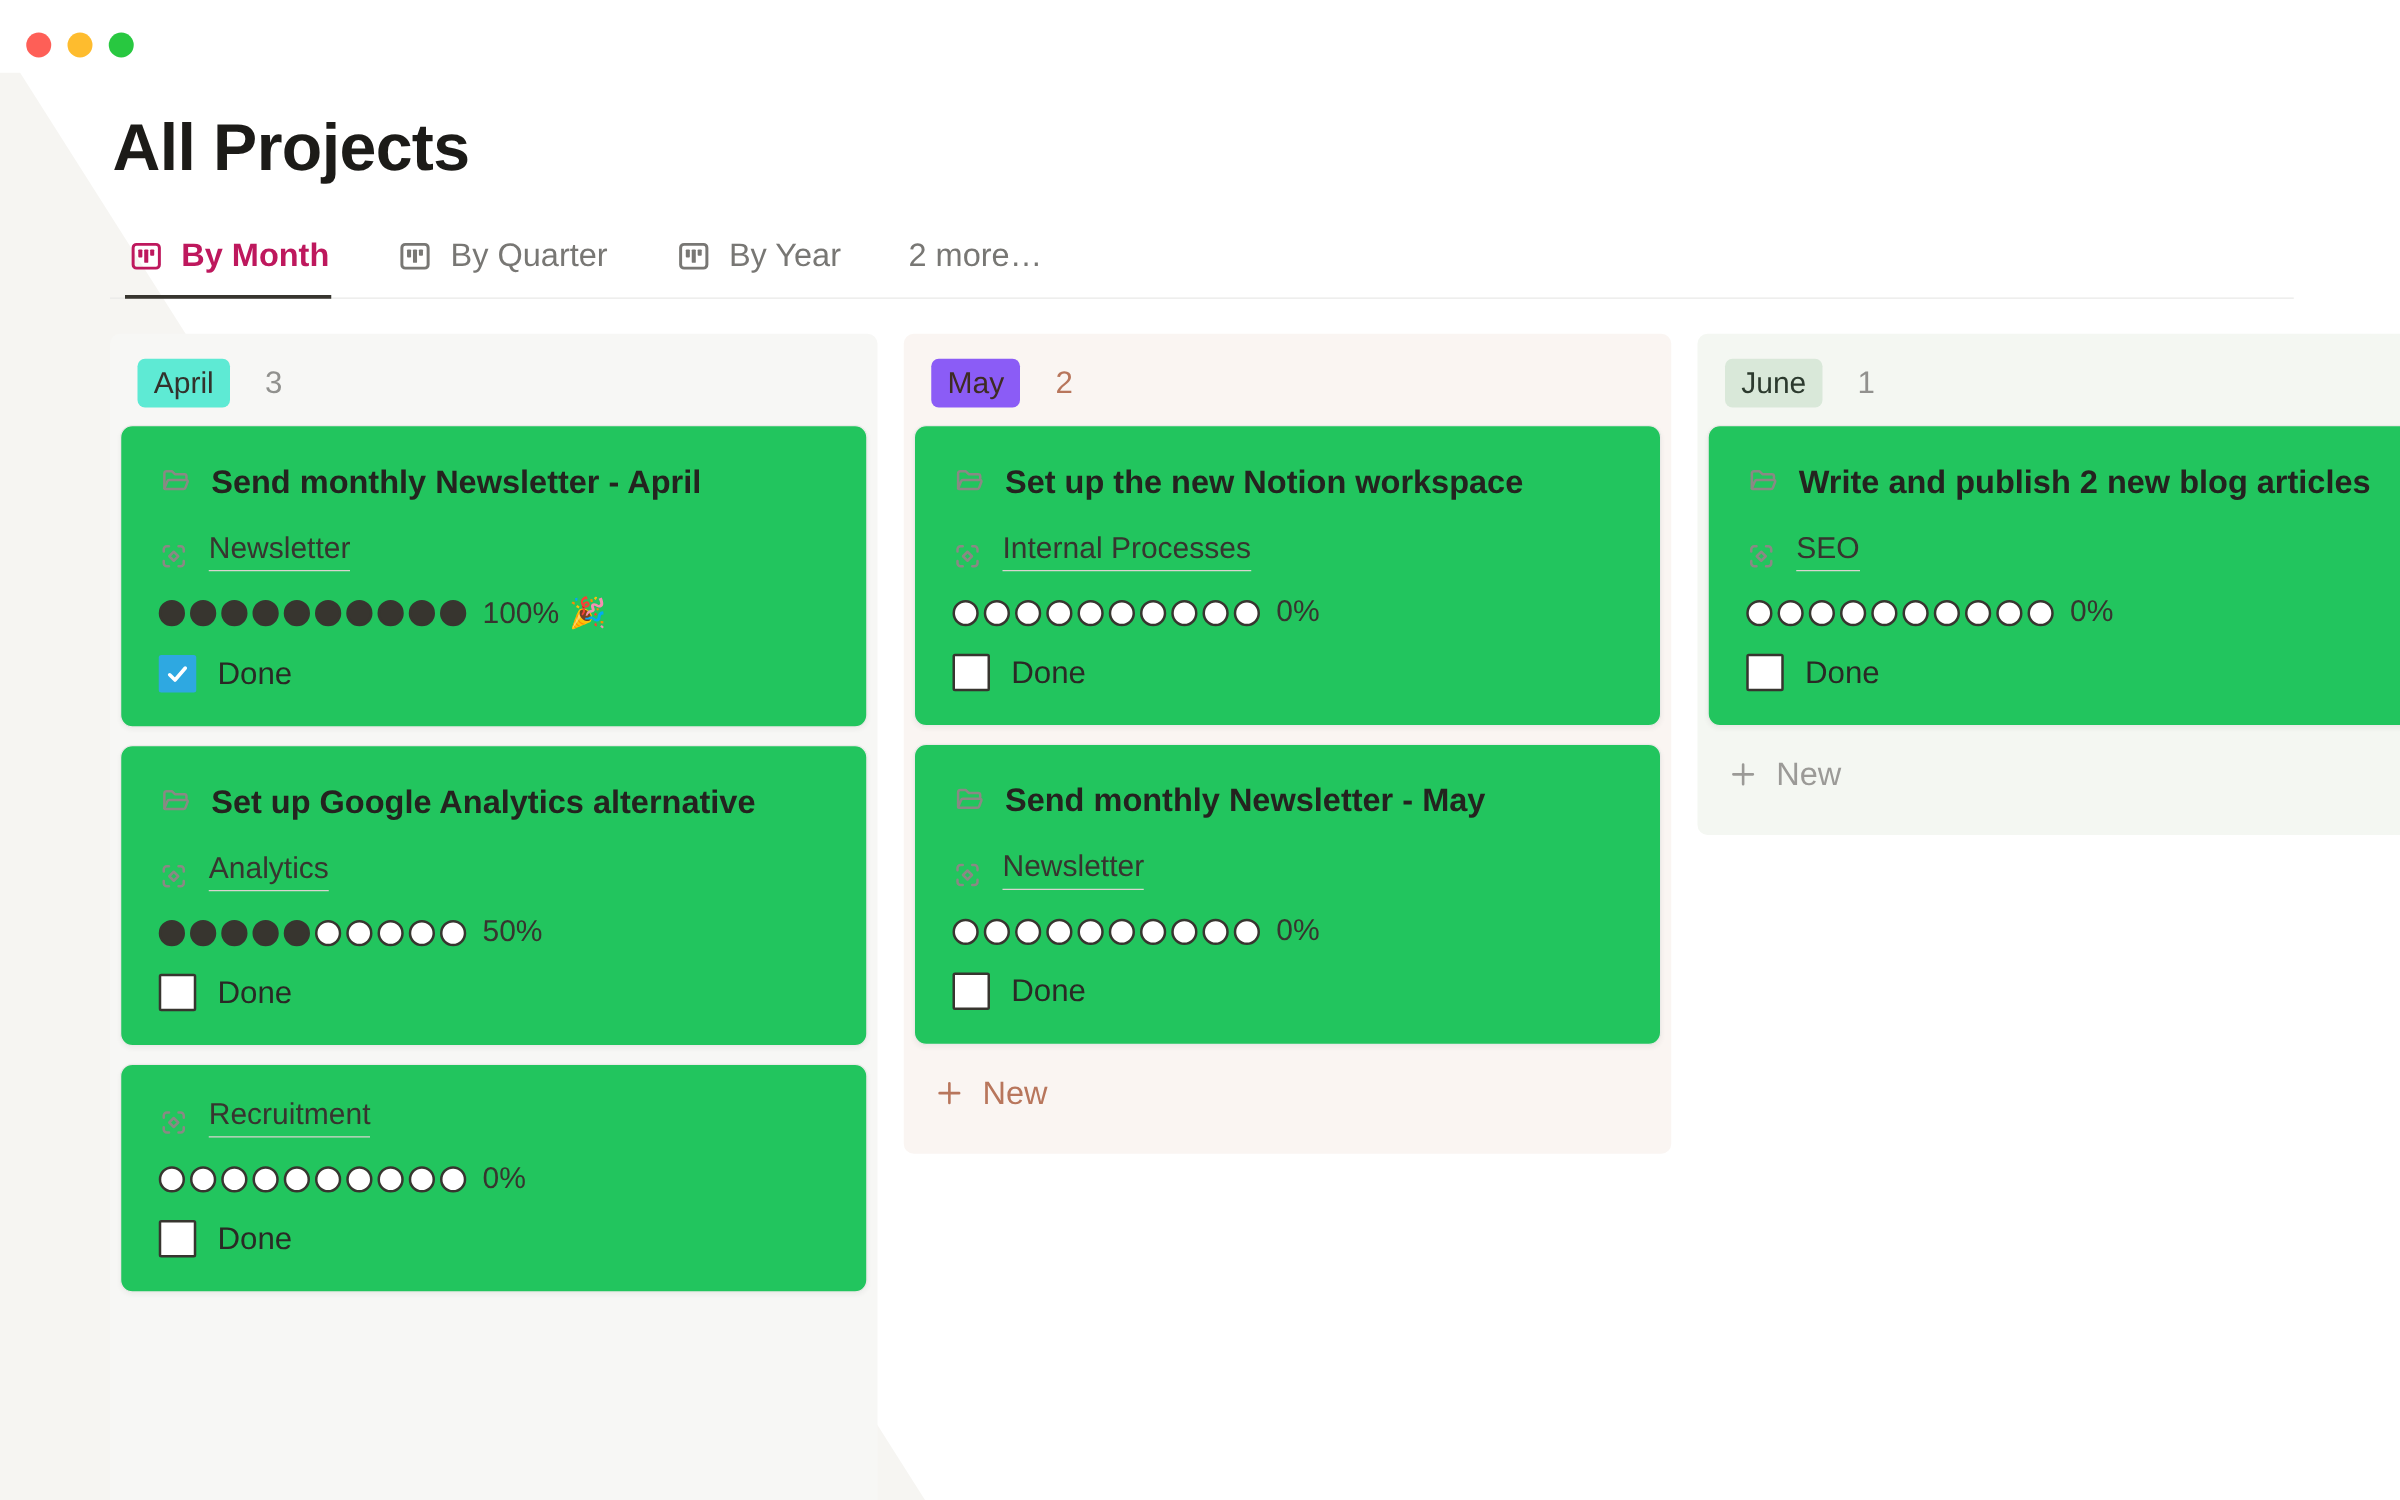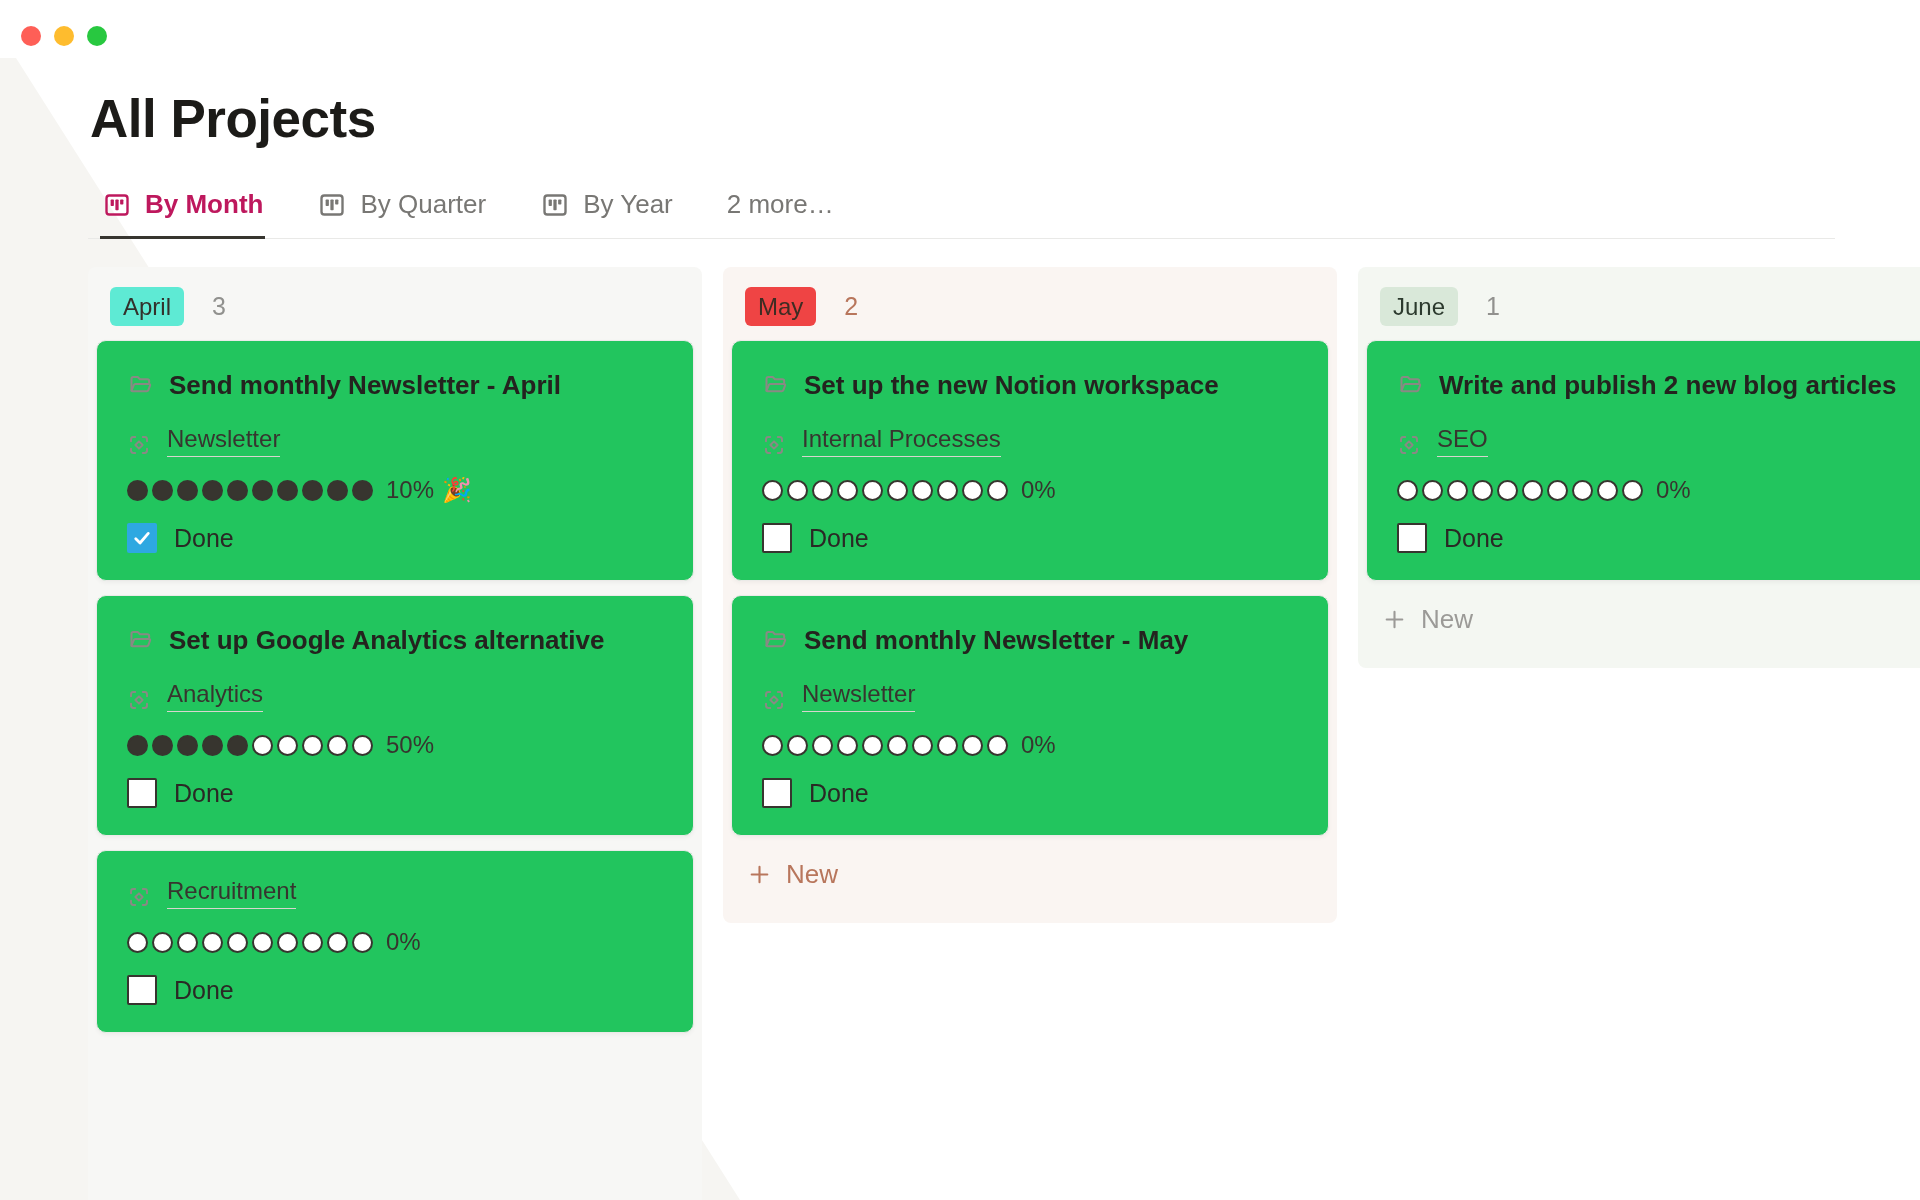--- a/index.html
+++ b/index.html
@@ -139,21 +139,21 @@
               <span class="dot filled"></span>
               <span class="dot filled"></span>
               <span class="dot filled"></span>
               <span class="dot filled"></span>
               <span class="dot filled"></span>
               <span class="dot filled"></span>
               <span class="dot filled"></span>
               <span class="dot filled"></span>
               <span class="dot filled"></span>
               <span class="dot filled"></span>
-              <span class="percent">10%</span>
+              <span class="percent">100%</span>
               <span class="suffix">🎉</span>
             </div>
             <div class="done-row">
               <span class="checkbox checked" style="background: rgb(46, 168, 225);">
                 <svg viewBox="0 0 24 24" fill="none" stroke="#ffffff" stroke-width="3.4" stroke-linecap="round" stroke-linejoin="round">
                   <path d="M4.5 13 L9.6 18 L19.5 6.5"></path>
                 </svg>
               </span>
               <span class="done-label">Done</span>
             </div>
@@ -216,21 +216,21 @@
               <span class="percent">0%</span>
             </div>
             <div class="done-row">
               <span class="checkbox"></span>
               <span class="done-label">Done</span>
             </div>
           </div>
         </div>
         <div class="column col-may" style="background: rgb(250, 245, 242);">
           <div class="col-head">
-            <span class="pill" style="background: #ef4444; color: rgb(62, 44, 35);">May</span>
+            <span class="pill" style="background: #8b5cf6; color: rgb(62, 44, 35);">May</span>
             <span class="count" style="color: rgb(184, 118, 92);">2</span>
           </div>
           <div class="card">
             <div class="card-title"><svg viewBox="0 0 24 24" fill="none" stroke="currentColor" stroke-width="1.8" stroke-linejoin="round" stroke-linecap="round">
                 <path d="M4 17.5 V7 a1.6 1.6 0 0 1 1.6-1.6 h3.9 l2 2 h6.7 a1.5 1.5 0 0 1 1.5 1.5 v1.4"></path>
                 <path d="M4 17.5 l2.1-5.1 a1.4 1.4 0 0 1 1.3-.9 h12.2 a1 1 0 0 1 .94 1.35 l-1.55 4.1 a1.5 1.5 0 0 1-1.4.97 H4.95 A.95.95 0 0 1 4 17.5 Z"></path>
               </svg>Set up the new Notion workspace</div>
             <div class="tag-row">
               <svg viewBox="0 0 24 24" fill="none" stroke="currentColor" stroke-width="2" stroke-linecap="round">
                 <path d="M4 8.2 V6.4 A2.4 2.4 0 0 1 6.4 4 h1.8"></path>

